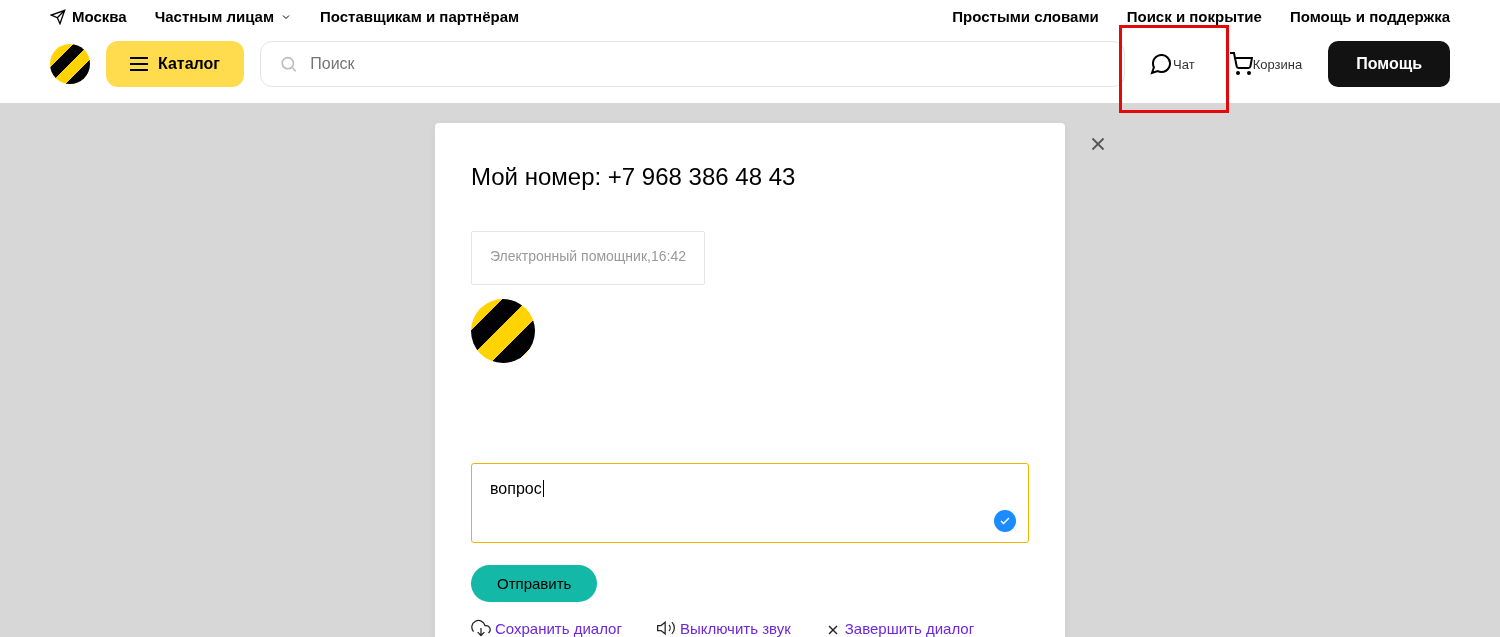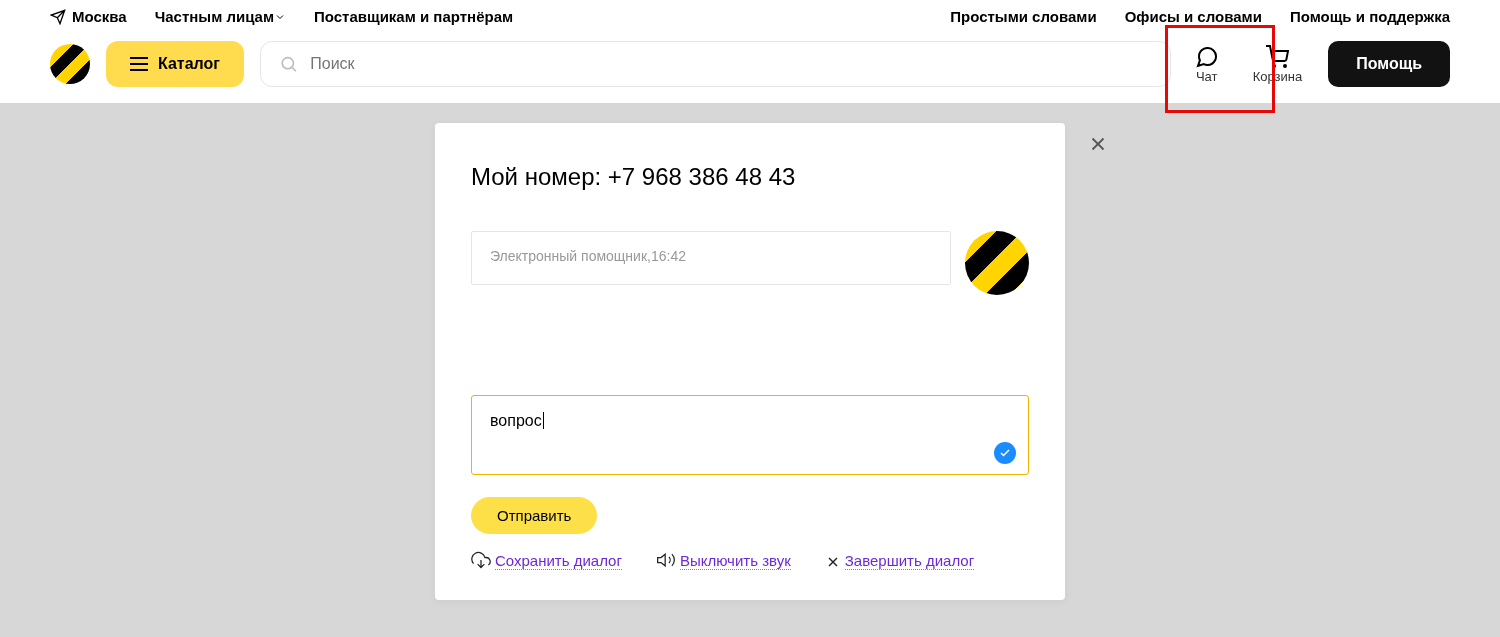--- a/index.html
+++ b/index.html
@@ -10,21 +10,21 @@
       display: flex;
       align-items: center;
       padding: 8px 50px;
       font-size: 15px;
       font-weight: 600;
     }
     .topbar .left { display: flex; gap: 28px; }
     .topbar .right { margin-left: auto; display: flex; gap: 28px; }
     .topbar a { color: #000; text-decoration: none; cursor: pointer; }
     .location { display: flex; align-items: center; gap: 6px; }
-    .dropdown-toggle { display: flex; align-items: center; }
+    .dropdown-toggle { display: flex; align-items: center; gap: 6px; }
     
     .mainbar {
       background: #fff;
       display: flex;
       align-items: center;
       padding: 8px 50px 16px 50px;
       gap: 16px;
     }
     .logo-circle {
       width: 40px; height: 40px;
@@ -53,21 +53,21 @@
       padding: 12px 18px;
       gap: 12px;
     }
     .search-wrap input {
       border: none;
       outline: none;
       font-size: 16px;
       width: 100%;
       color: #999;
     }
-    .icon-col { display: flex; flex-direction: column; align-items: center; gap: 0; font-size: 13px; color: #333; cursor: pointer; padding: 0 8px;}
+    .icon-col { display: flex; flex-direction: row; align-items: center; gap: 0; font-size: 13px; color: #333; cursor: pointer; padding: 0 8px;}
     .login-btn {
       background: #121212;
       color: #fff;
       border: none;
       border-radius: 10px;
       padding: 14px 28px;
       font-size: 16px;
       font-weight: 600;
       cursor: pointer;
     }
@@ -99,21 +99,21 @@
     }
     .close-x {
       position: absolute;
       top: 10px;
       right: -44px;
       cursor: pointer;
       color: #555;
     }
     .chat-title { font-size: 24px; font-weight: 400; margin-bottom: 40px; }
     
-    .msg-row { display: flex; align-items: flex-start; gap: 14px; margin-bottom: 100px; }
+    .msg-row { display: flex; align-items: flex-start; gap: 14px; margin-bottom: 100px; flex-direction: column; }
     .msg-bubble {
       border: 1px solid #e5e5e5;
       border-radius: 2px;
       padding: 16px 18px;
       flex: 1;
       font-size: 15px;
     }
     .msg-meta { color: #999; font-size: 14px; margin-bottom: 4px; }
     .msg-text { color: #222; }
     .avatar-circle {
@@ -139,21 +139,21 @@
       right: 12px;
       width: 22px; height: 22px;
       background: #1a8cff;
       border-radius: 50%;
       display: flex;
       align-items: center;
       justify-content: center;
     }
     
     .send-btn {
-      background: #fde047;
+      background: #14b8a6;
       border: none;
       border-radius: 20px;
       padding: 10px 26px;
       font-size: 15px;
       cursor: pointer;
       margin-bottom: 16px;
     }
     
     .actions-row { display: flex; gap: 34px; font-size: 15px; }
     .action-link { display: flex; align-items: flex-end; gap: 4px; cursor: pointer; color: #6d28d9; }
@@ -175,21 +175,21 @@
     <a class="dropdown-toggle">
       <span>Частным лицам</span>
       <svg width="12" height="12" viewBox="0 0 24 24" fill="none" stroke="#000" stroke-width="2">
           <polyline points="6 9 12 15 18 9"></polyline>
         </svg>
     </a>
     <a>Поставщикам и партнёрам</a>
   </div>
   <div class="right">
     <a>Простыми словами</a>
-    <a>Офисы и словами</a>
+    <a>Поиск и покрытие</a>
     <a>Помощь и поддержка</a>
   </div>
 </div>
 
 <div class="mainbar">
   <div class="logo-circle"></div>
   <button class="catalog-btn">
     <svg width="18" height="14" viewBox="0 0 18 14">
         <rect y="0" width="18" height="2" fill="#000"></rect>
         <rect y="6" width="18" height="2" fill="#000"></rect>

